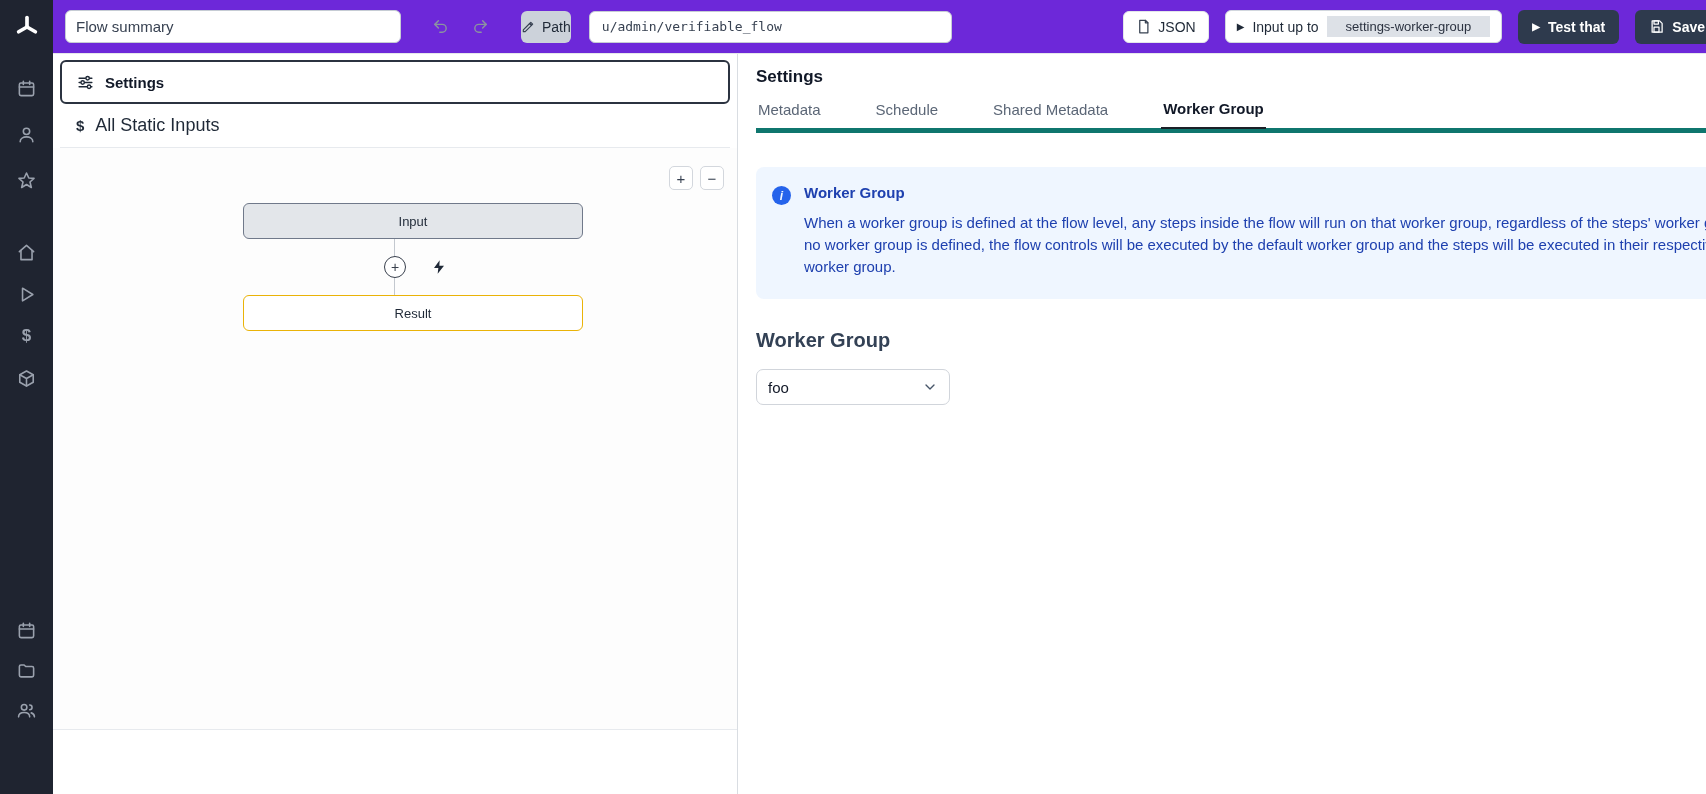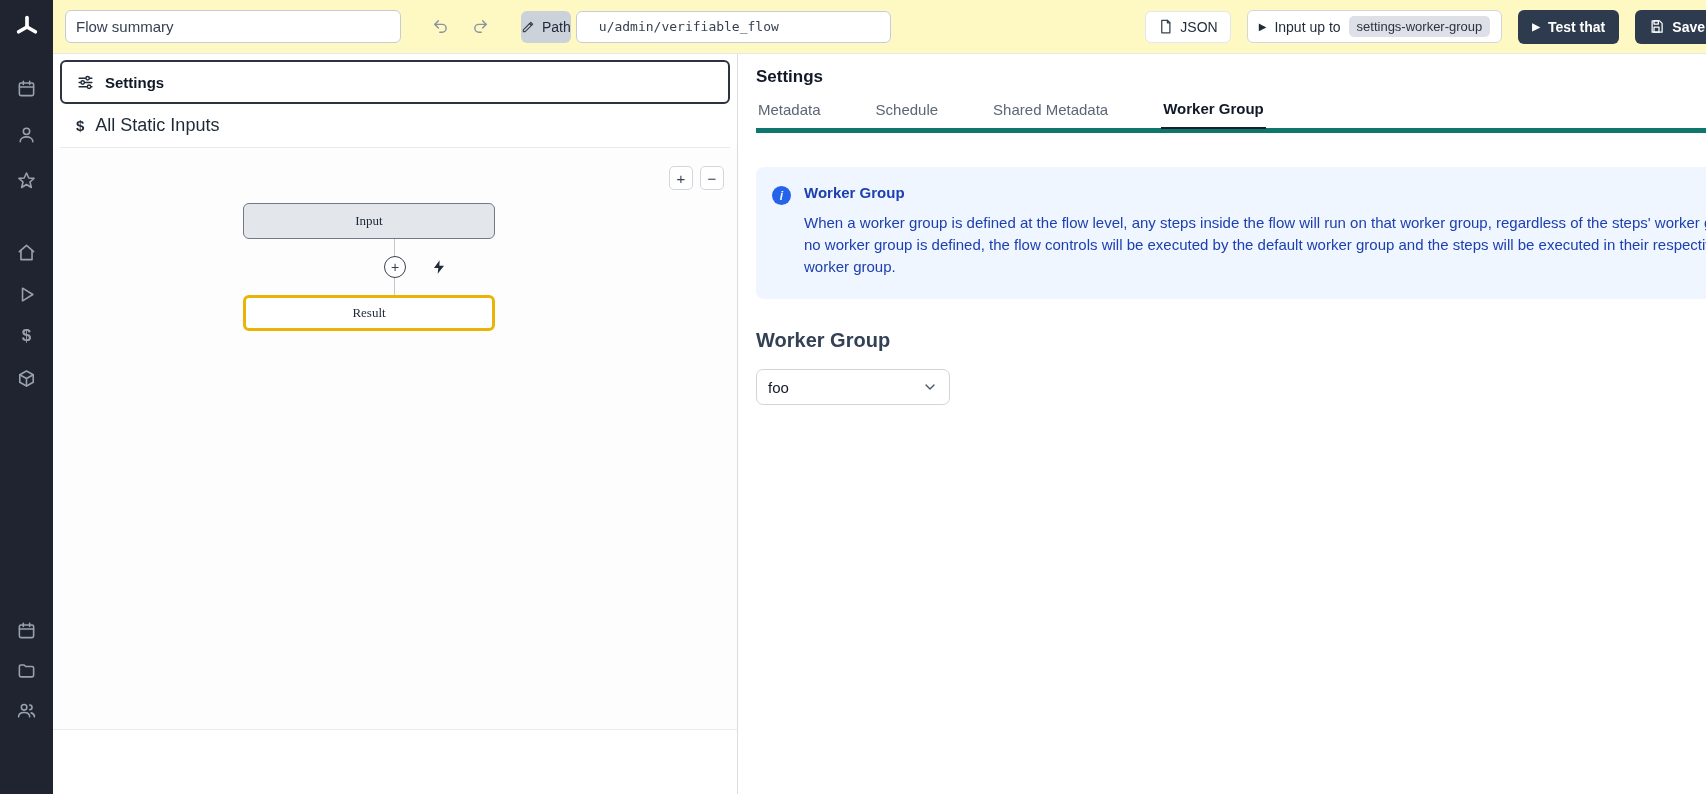--- a/index.html
+++ b/index.html
@@ -11,58 +11,58 @@
   .sidebar .logo { width: 30px; height: 30px; display: grid; place-items: center; cursor: pointer; }
   .side-group { display: flex; flex-direction: column; align-items: center; }
   .g1 { margin-top: 34px; gap: 22px; }
   .g2 { margin-top: 48px; gap: 18px; }
   .g3 { margin-top: auto; margin-bottom: 72px; gap: 16px; }
   .side-btn { width: 24px; height: 24px; display: grid; place-items: center; color: #9aa1ad; cursor: pointer; background: none; border: none; }
   .side-btn svg { width: 19px; height: 19px; stroke: #9aa1ad; fill: none; stroke-width: 2; stroke-linecap: round; stroke-linejoin: round; }
   .side-btn .dollar-glyph { font-size: 17px; font-weight: 700; color: #9aa1ad; }
 
   
-  .topbar { position: absolute; left: 53px; top: 0; right: 0; height: 54px; background: #fef9c3; border-bottom: 1px solid #e5e7eb; display: flex; align-items: center; padding: 0 0 0 12px; }
+  .topbar { position: absolute; left: 53px; top: 0; right: 0; height: 54px; background: #6d28d9; border-bottom: 1px solid #e5e7eb; display: flex; align-items: center; padding: 0 0 0 12px; }
   .summary-input { width: 336px; height: 33px; border: 1px solid #c6ccd4; border-radius: 6px; padding: 0 10px; font-size: 15px; color: #374151; font-family: "Liberation Sans", sans-serif; outline: none; }
   .history-group { display: flex; gap: 10px; margin-left: 24px; }
   .ghost-btn { width: 30px; height: 28px; border: none; background: none; display: grid; place-items: center; cursor: pointer; }
   .ghost-btn svg { width: 17px; height: 17px; stroke: #8b93a0; fill: none; stroke-width: 2; stroke-linecap: round; stroke-linejoin: round; }
   .path-group { display: flex; align-items: center; margin-left: 26px; }
   .path-pill { height: 32px; background: #ccd2da; border: none; border-radius: 6px; display: flex; align-items: center; gap: 7px; padding: 0 0; font-size: 14px; font-weight: 500; color: #1f2937; cursor: pointer; }
   .path-pill svg { width: 14px; height: 14px; stroke: #374151; fill: none; stroke-width: 2; stroke-linecap: round; stroke-linejoin: round; }
-  .path-input { width: 315px; height: 32px; margin-left: 5px; border: 1px solid #c6ccd4; border-radius: 6px; padding: 0 22px; font-size: 13px; color: #374151; font-family: "DejaVu Sans Mono", "Liberation Mono", monospace; outline: none; }
+  .path-input { width: 363px; height: 32px; margin-left: 18px; border: 1px solid #c6ccd4; border-radius: 6px; padding: 0 12px; font-size: 13px; color: #374151; font-family: "DejaVu Sans Mono", "Liberation Mono", monospace; outline: none; }
   .topbar-right { margin-left: auto; margin-right: -48px; display: flex; align-items: center; gap: 16px; }
   .json-btn { height: 32px; display: flex; align-items: center; gap: 7px; border: 1px solid #e3e6ea; background: #fff; border-radius: 6px; padding: 0 12px; font-size: 14px; font-weight: 500; color: #1f2937; cursor: pointer; }
   .json-btn svg { width: 15px; height: 15px; stroke: #374151; fill: none; stroke-width: 2; stroke-linecap: round; stroke-linejoin: round; }
   .testupto-btn { height: 33px; display: flex; align-items: center; gap: 8px; border: 1px solid #d2d7de; background: #fff; border-radius: 6px; padding: 0 11px; font-size: 14px; font-weight: 500; color: #1f2937; cursor: pointer; }
   .play-glyph-dark { font-size: 10px; color: #1f2937; }
-  .badge { background: #dde1e7; color: #2b3240; border-radius: 5px; padding: 3px 8px; font-size: 13px; font-weight: 500; }
+  .badge { background: #dde1e7; color: #2b3240; border-radius: 0; padding: 3px 19px; font-size: 13px; font-weight: 500; }
   .dark-btn { height: 34px; display: flex; align-items: center; gap: 8px; background: #2e3a4d; color: #fff; border: none; border-radius: 6px; padding: 0 14px; font-size: 14px; font-weight: 600; cursor: pointer; white-space: nowrap; }
   .dark-btn .play-glyph { font-size: 10px; color: #fff; }
   .dark-btn svg { width: 15px; height: 15px; stroke: #fff; fill: none; stroke-width: 2; stroke-linecap: round; stroke-linejoin: round; }
 
   
   .main { position: absolute; top: 54px; left: 53px; right: 0; bottom: 0; display: flex; }
 
   
   .flow-panel { width: 685px; flex: 0 0 685px; border-right: 1px solid #d9dde2; background: #fff; display: flex; flex-direction: column; }
   .rows-wrap { padding: 6px 7px 0 7px; }
   .settings-box { height: 44px; border: 2px solid #2b3340; border-radius: 6px; background: #fff; display: flex; align-items: center; gap: 11px; padding: 0 15px; cursor: pointer; }
   .settings-box svg { width: 17px; height: 17px; stroke: #1f2937; fill: none; stroke-width: 2; stroke-linecap: round; }
   .settings-box .lbl { font-size: 15px; font-weight: 600; color: #111827; }
   .static-row { height: 44px; display: flex; align-items: center; gap: 11px; padding: 0 16px; border-bottom: 1px solid #e7eaee; cursor: pointer; }
   .static-row .dollar { font-size: 15px; font-weight: 700; color: #1f2937; }
   .static-row .lbl { font-size: 18px; font-weight: 500; color: #1f2937; }
   .canvas { flex: 1; position: relative; background: #fdfdfd; border-bottom: 1px solid #e7eaee; }
   .canvas-footer { height: 64px; background: #fff; }
   .zoom-controls { position: absolute; top: 18px; right: 13px; display: flex; gap: 7px; }
   .zoom-btn { width: 24px; height: 24px; background: #fff; border: 1px solid #d3d7dd; border-radius: 5px; font-size: 15px; color: #374151; display: grid; place-items: center; cursor: pointer; line-height: 1; }
-  .node { position: absolute; width: 252px; height: 36px; border-radius: 6px; display: grid; place-items: center; font-size: 13px; color: #1f2937; cursor: pointer; font-family: Liberation Serif, serif; }
+  .node { position: absolute; width: 340px; height: 36px; border-radius: 6px; display: grid; place-items: center; font-size: 13px; color: #1f2937; cursor: pointer; }
   .node-input { left: 190px; top: 55px; background: #e3e6ea; border: 1px solid #70798a; }
-  .node-result { left: 190px; top: 147px; background: #fff; border: 3px solid #eab308; }
+  .node-result { left: 190px; top: 147px; background: #fff; border: 1px solid #eab308; }
   .connector { position: absolute; left: 341px; top: 91px; width: 1px; height: 56px; background: #c3c8cf; }
   .insert-btn { position: absolute; left: 331px; top: 108px; width: 22px; height: 22px; border-radius: 50%; background: #fff; border: 1.5px solid #39404d; color: #39404d; font-size: 14px; line-height: 1; display: grid; place-items: center; cursor: pointer; padding: 0; }
   .bolt-btn { position: absolute; left: 375px; top: 108px; width: 22px; height: 22px; border: none; background: none; display: grid; place-items: center; cursor: pointer; }
   .bolt-btn svg { width: 16px; height: 16px; }
 
   
   .settings-panel { flex: 1; padding: 13px 0 0 18px; overflow: hidden; }
   .sp-title { font-size: 17px; font-weight: 700; color: #111827; margin-bottom: 13px; }
   .tabs { display: flex; gap: 51px; border-bottom: 5px solid #0f766e; }
   .tab { padding: 0 2px 10px 2px; font-size: 15px; color: #5b6676; cursor: pointer; background: none; border: none; font-family: "Liberation Sans", sans-serif; }

